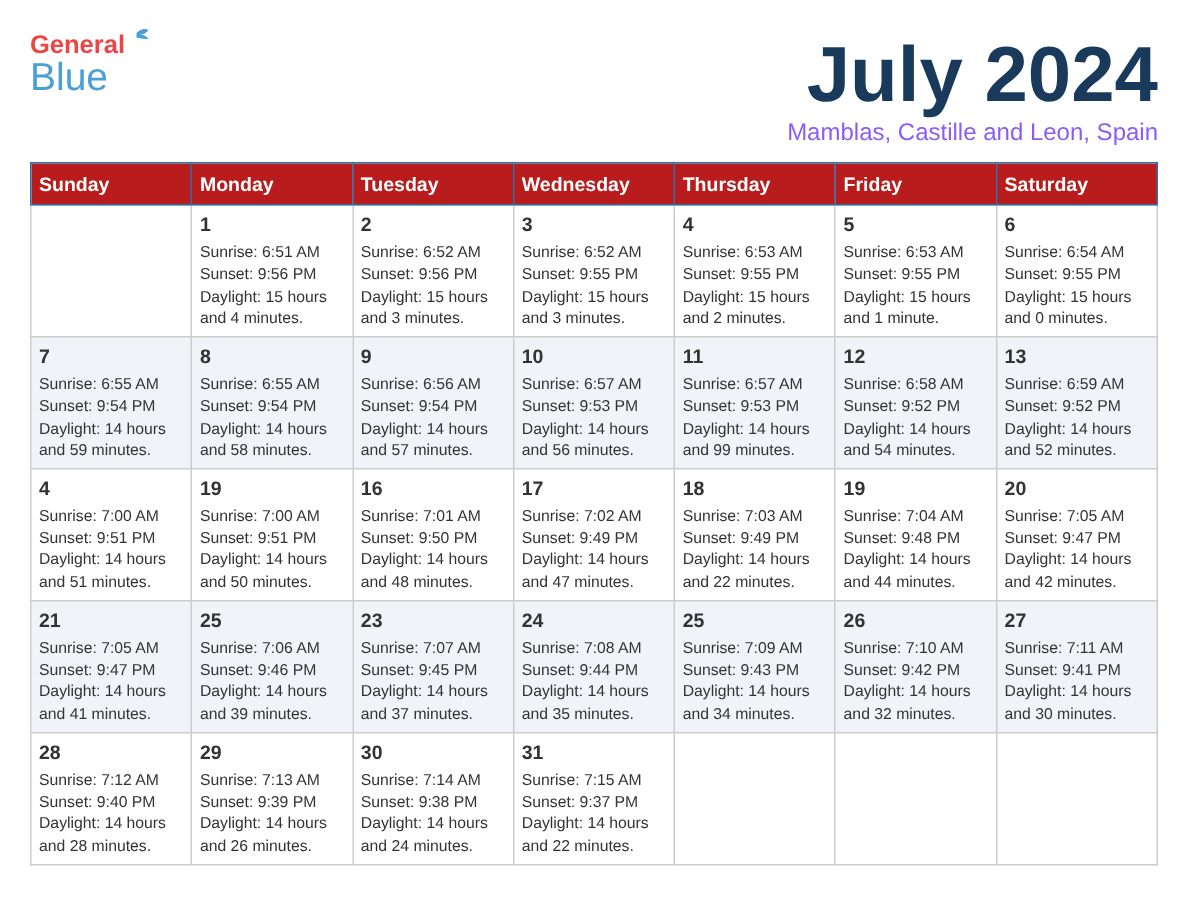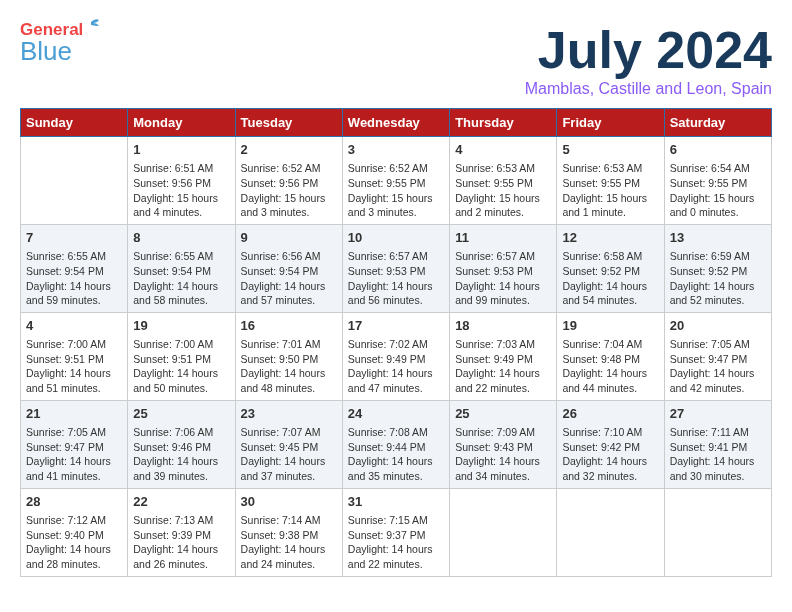--- a/index.html
+++ b/index.html
@@ -308,21 +308,21 @@
       </tr>
       <tr>
         <td>
           <span class="day-num">28</span>
           <div class="cell-content">Sunrise: 7:12 AM</div>
           <div class="cell-content">Sunset: 9:40 PM</div>
           <div class="cell-content">Daylight: 14 hours</div>
           <div class="cell-content">and 28 minutes.</div>
         </td>
         <td>
-          <span class="day-num">22</span>
+          <span class="day-num">29</span>
           <div class="cell-content">Sunrise: 7:13 AM</div>
           <div class="cell-content">Sunset: 9:39 PM</div>
           <div class="cell-content">Daylight: 14 hours</div>
           <div class="cell-content">and 26 minutes.</div>
         </td>
         <td>
           <span class="day-num">30</span>
           <div class="cell-content">Sunrise: 7:14 AM</div>
           <div class="cell-content">Sunset: 9:38 PM</div>
           <div class="cell-content">Daylight: 14 hours</div>

